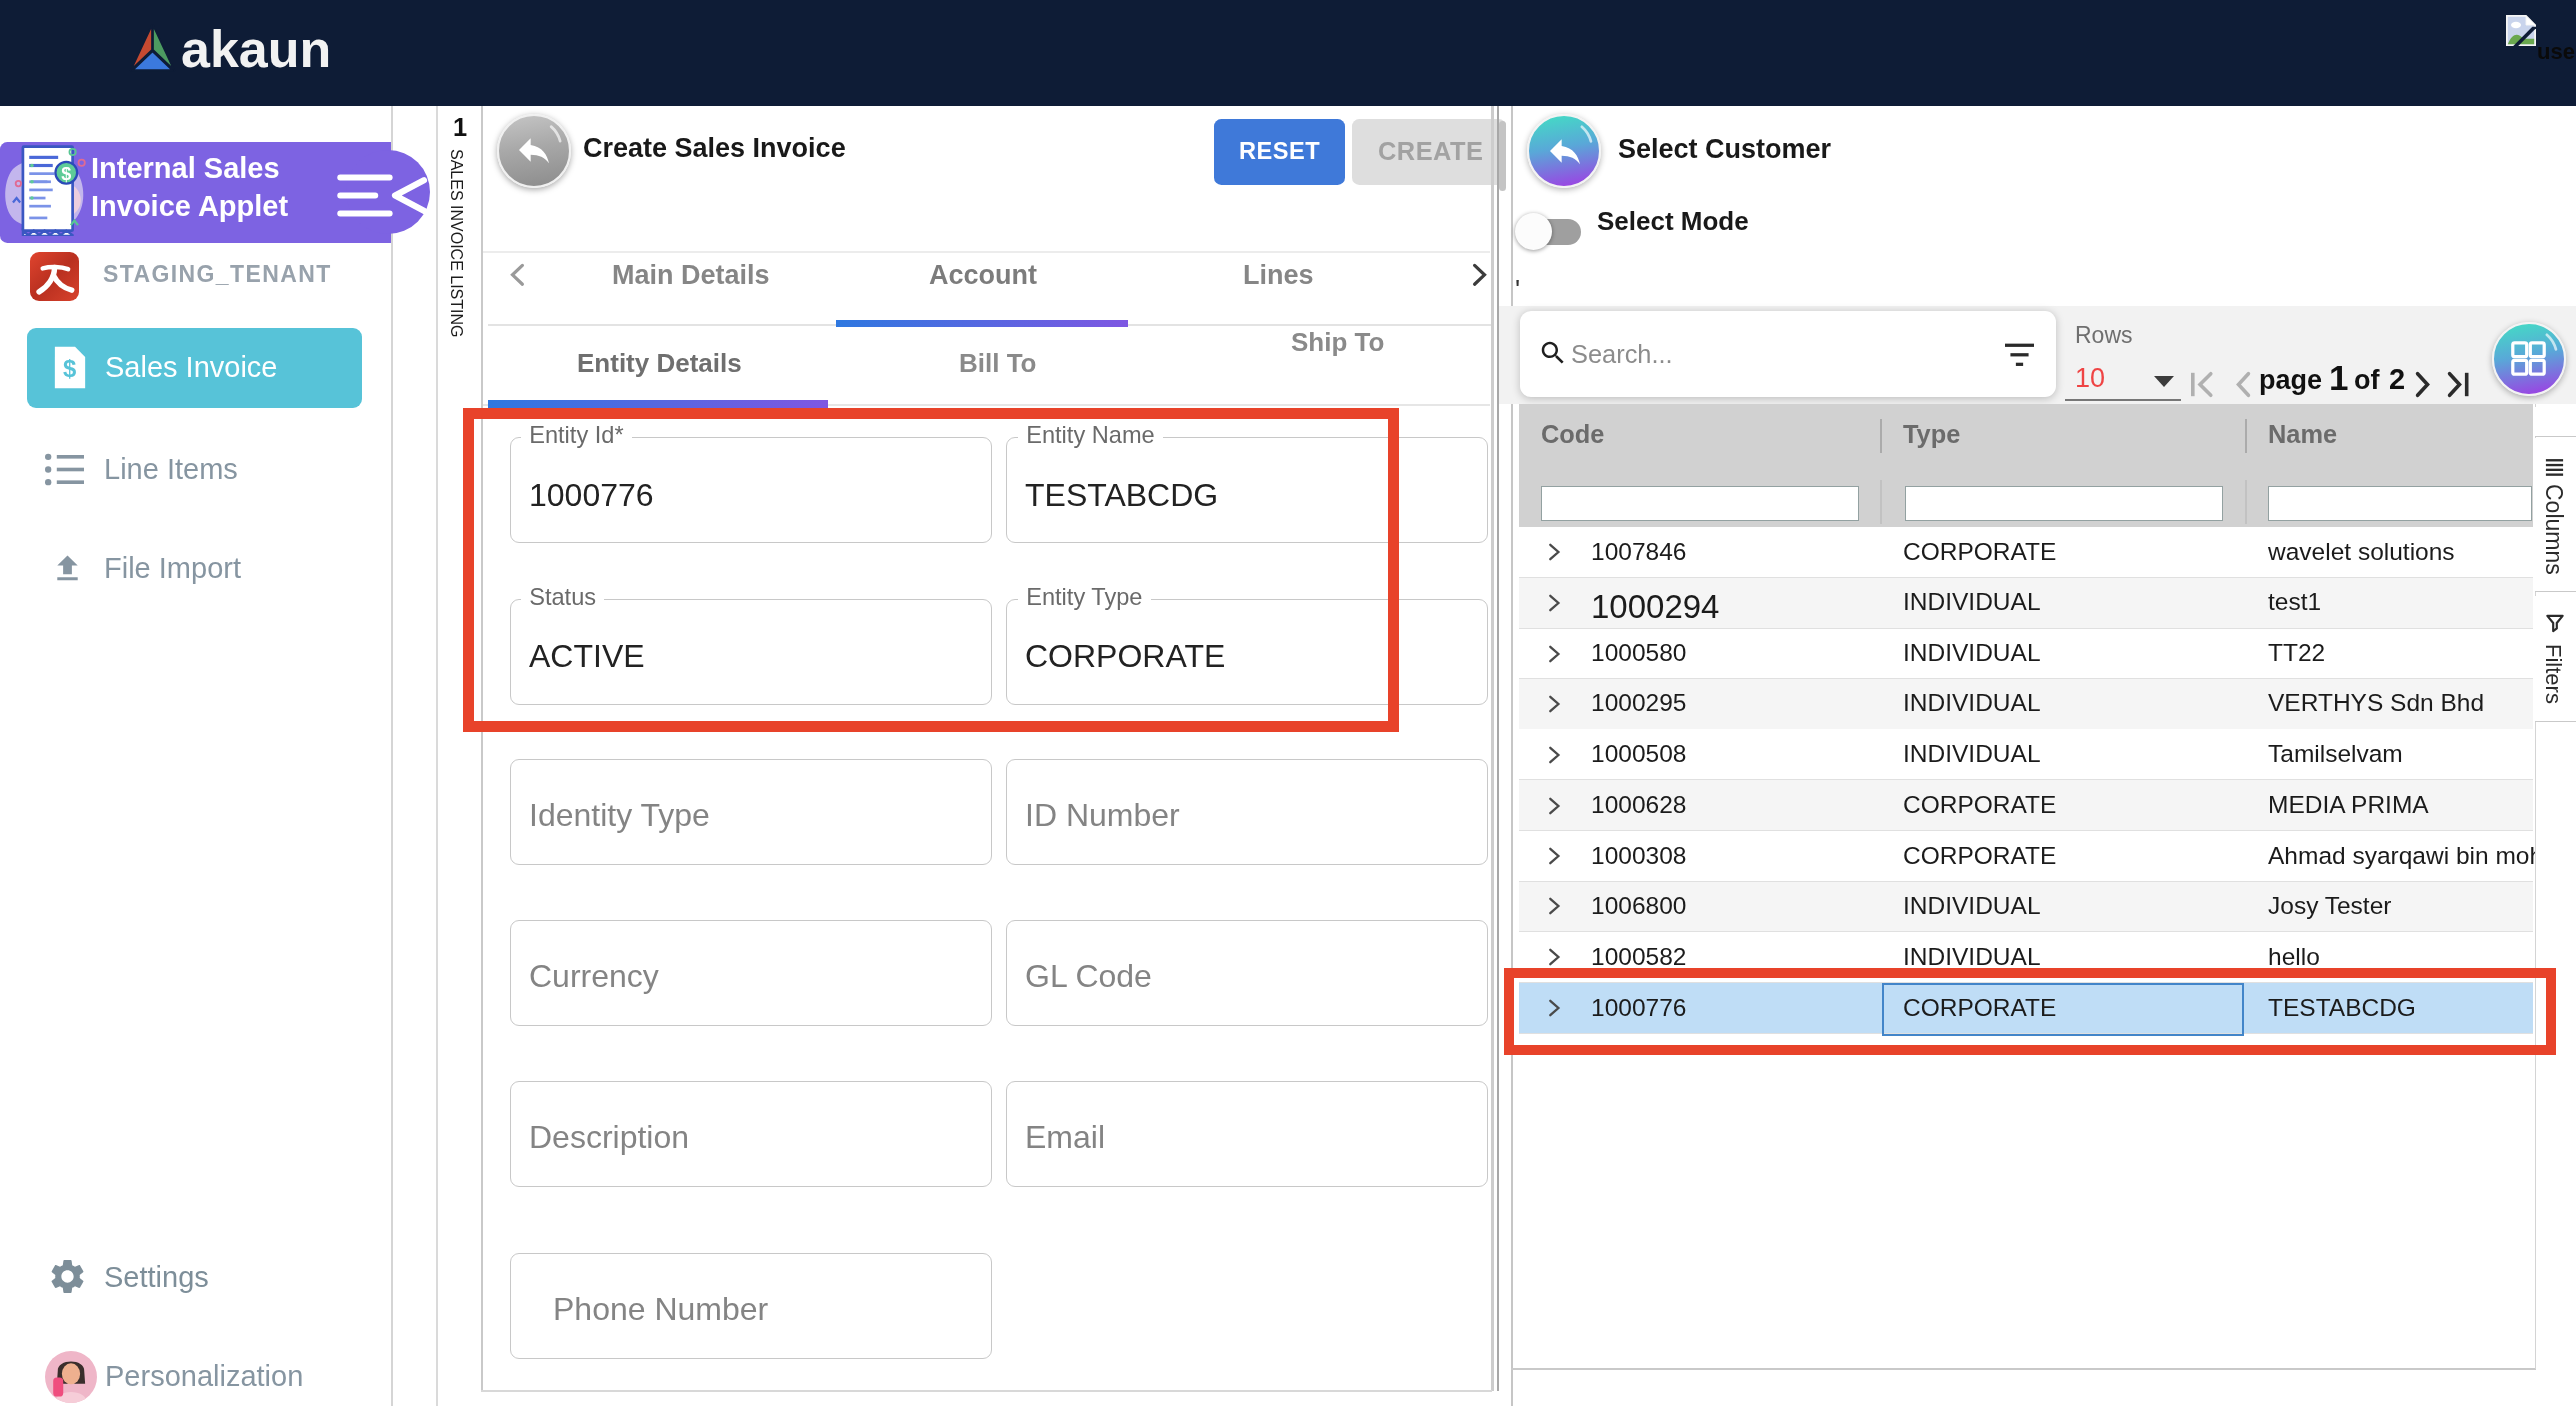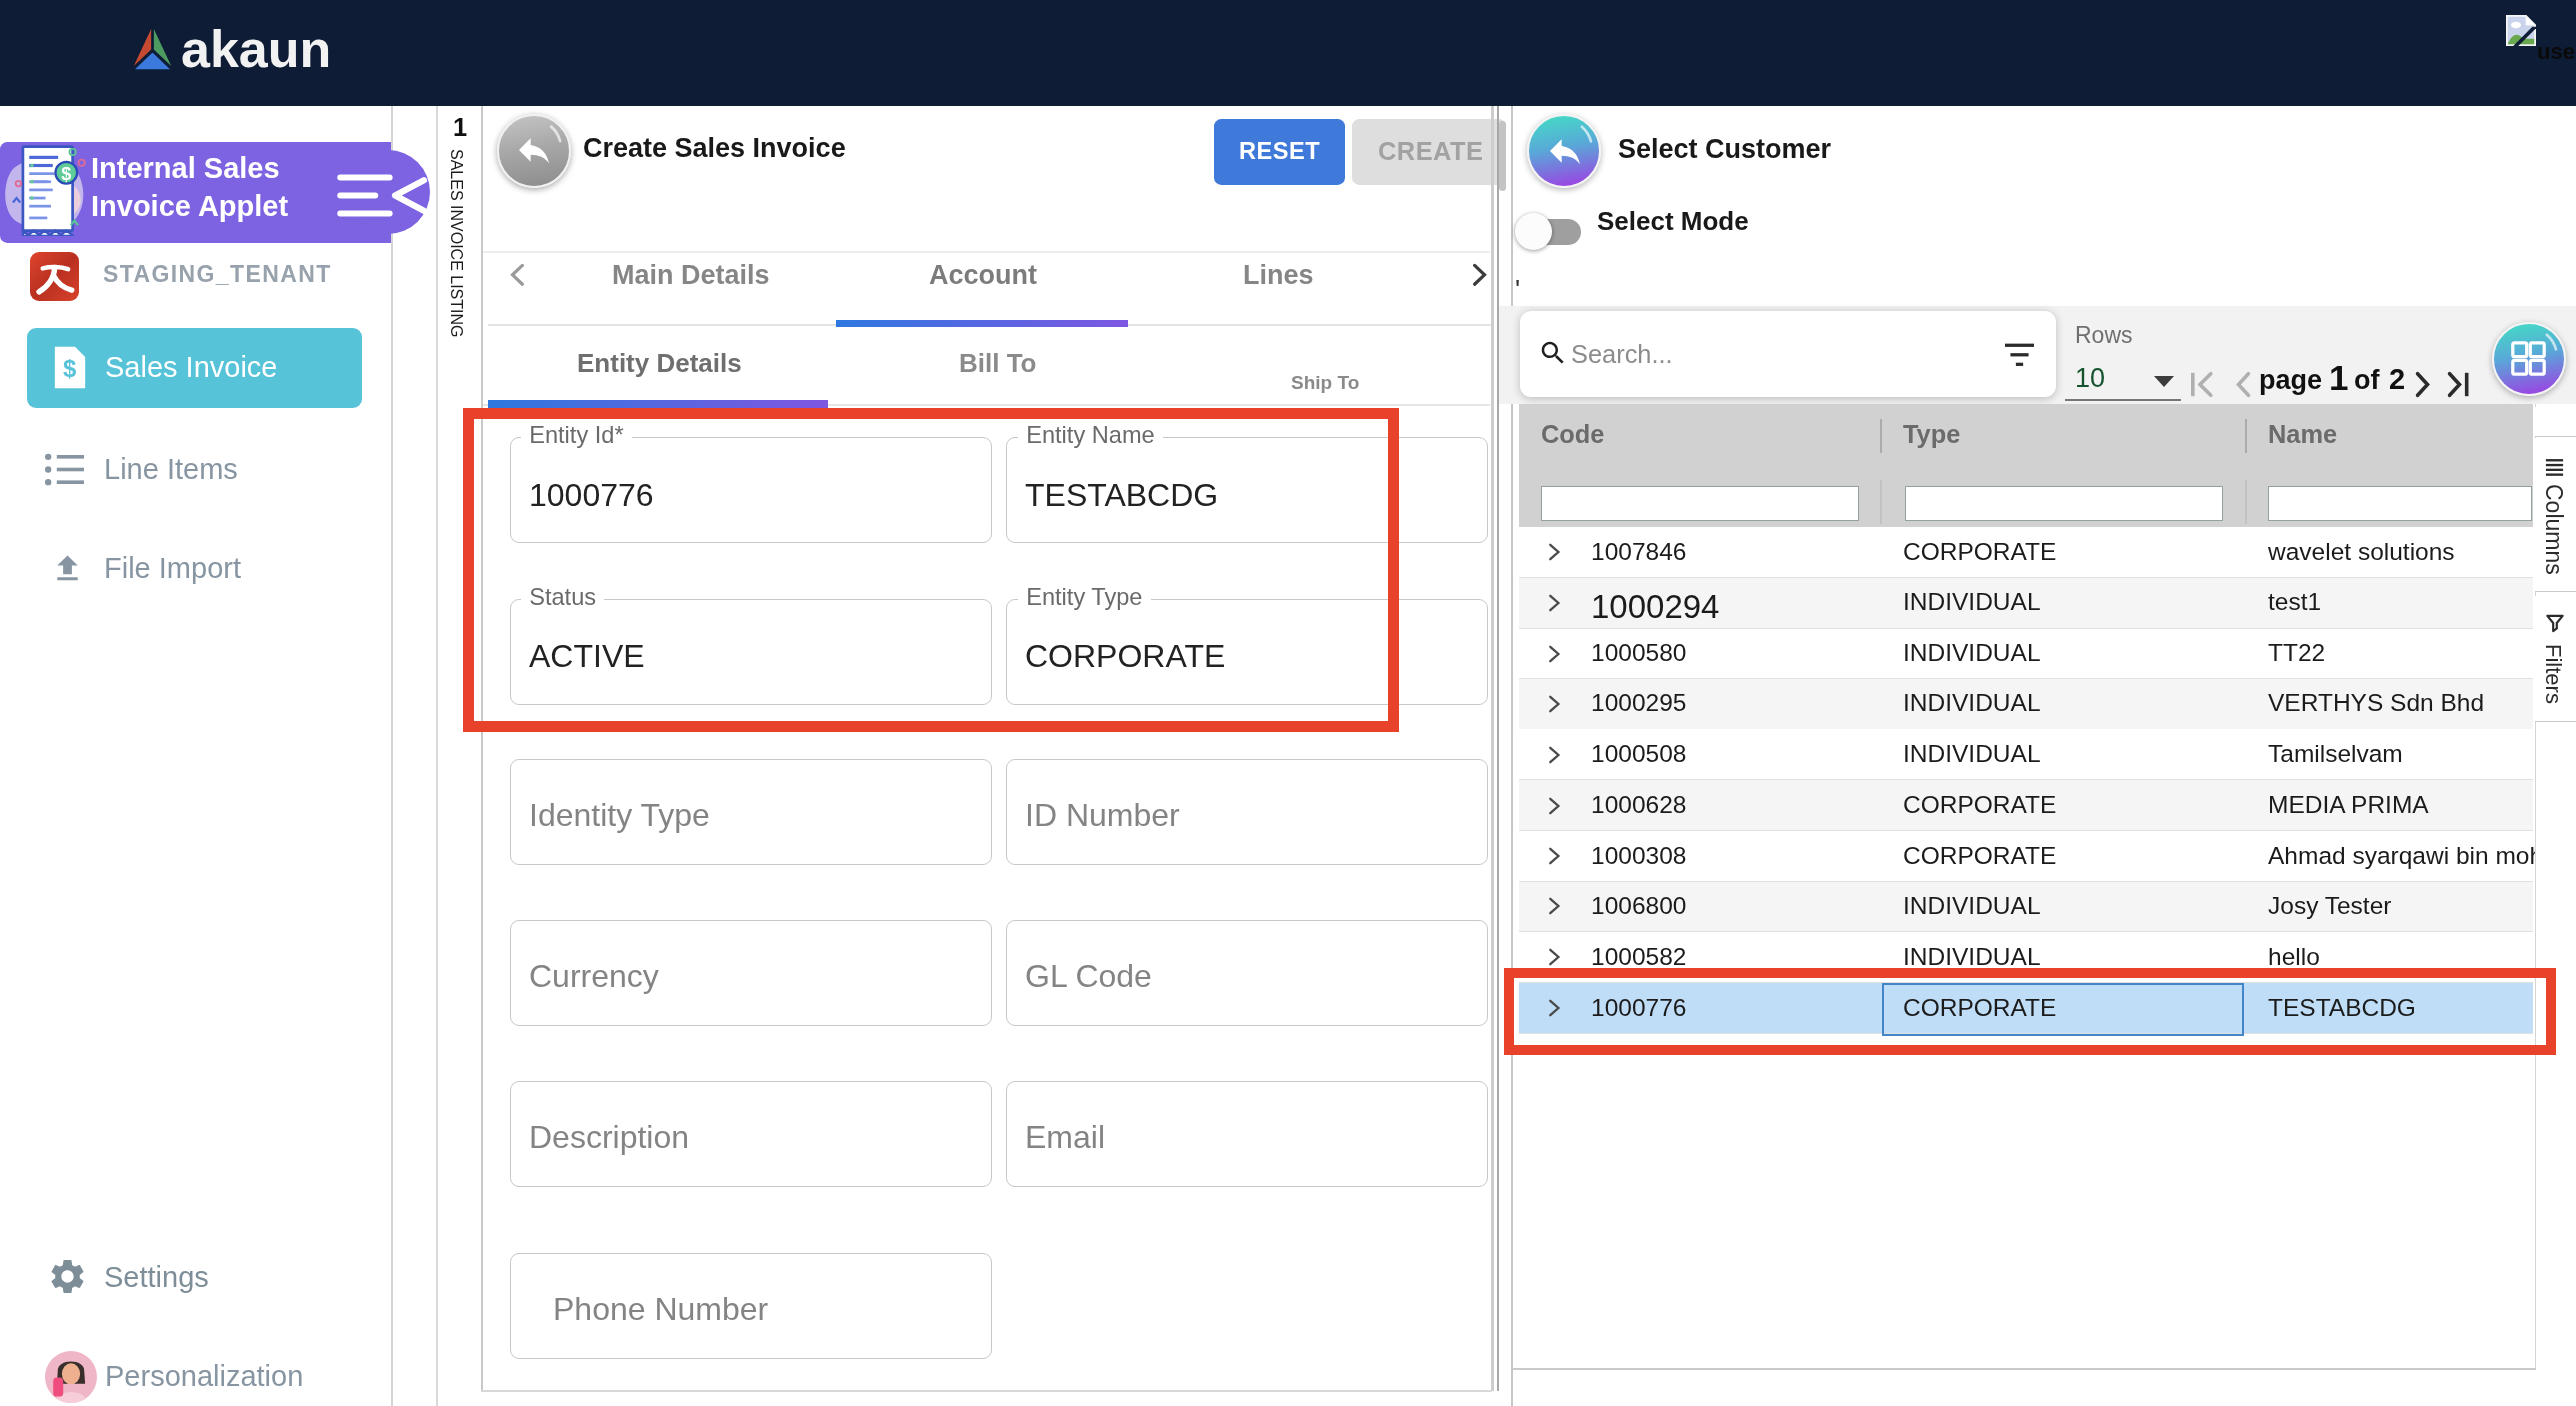--- a/index.html
+++ b/index.html
@@ -151,21 +151,21 @@
   <div class="txt" style="left:929px;top:262px;font-size:27px;font-weight:bold;color:#7c7c7c;">Account</div>
   <div class="txt" style="left:1243px;top:262px;font-size:27px;font-weight:bold;color:#868686;">Lines</div>
   <svg class="abs" style="left:1471px;top:263px;" width="18" height="23.6" viewBox="0 0 20 26">
     <path d="M4 2.5 L15 13 L4 23.5" fill="none" stroke="#3c3c3c" stroke-width="3.6" stroke-linecap="round"></path>
   </svg>
   <div class="abs" style="left:488px;top:324px;width:1003px;height:1.8px;background:#e3e3e3;"></div>
   <div class="abs" style="left:836px;top:320px;width:292px;height:7.3px;background:linear-gradient(to right,#2e78e0,#7e57e2);"></div>
 
   <div class="txt" style="left:577px;top:350px;font-size:26px;font-weight:bold;color:#6f6f6f;">Entity Details</div>
   <div class="txt" style="left:959px;top:350px;font-size:26px;font-weight:bold;color:#8a8a8a;">Bill To</div>
-  <div class="txt" style="left:1291px;top:329px;font-size:19px;font-weight:bold;color:#8a8a8a;margin-top:44px;">Ship To</div>
+  <div class="txt" style="left:1291px;top:329px;font-size:26px;font-weight:bold;color:#8a8a8a;">Ship To</div>
   <div class="abs" style="left:483px;top:404px;width:1007px;height:1.8px;background:#e6e6e6;"></div>
   <div class="abs" style="left:488px;top:400px;width:340px;height:8.2px;background:linear-gradient(to right,#2e78e0,#7e57e2);"></div>
   <div class="abs" style="left:510px;top:437px;width:482px;height:106px;border:1.8px solid #c8c8c8;border-radius:9px;box-sizing:border-box;"></div>
   <div class="txt" style="left:521px;top:424px;font-size:23.6px;color:#6a6a6a;background:#fff;padding:0 8.2px;">Entity Id*</div>
   <div class="txt" style="left:529px;top:479px;font-size:32px;color:#222;">1000776</div>
   <div class="abs" style="left:1006px;top:437px;width:482px;height:106px;border:1.8px solid #c8c8c8;border-radius:9px;box-sizing:border-box;"></div>
   <div class="txt" style="left:1018px;top:424px;font-size:23.6px;color:#6a6a6a;background:#fff;padding:0 8.2px;">Entity Name</div>
   <div class="txt" style="left:1025px;top:479px;font-size:32px;color:#222;">TESTABCDG</div>
   <div class="abs" style="left:510px;top:599px;width:482px;height:106px;border:1.8px solid #c8c8c8;border-radius:9px;box-sizing:border-box;"></div>
   <div class="txt" style="left:521px;top:586px;font-size:23.6px;color:#6a6a6a;background:#fff;padding:0 8.2px;">Status</div>
@@ -216,21 +216,21 @@
     <path d="M15.5 14h-.79l-.28-.27C15.41 12.59 16 11.11 16 9.5 16 5.91 13.09 3 9.5 3S3 5.91 3 9.5 5.91 16 9.5 16c1.61 0 3.09-.59 4.23-1.57l.27.28v.79l5 4.99L20.49 19l-4.99-5zm-6 0C7.01 14 5 11.99 5 9.5S7.01 5 9.5 5 14 7.01 14 9.5 11.99 14 9.5 14z" fill="#1f1f1f"></path>
   </svg>
   <div class="txt" style="left:1571px;top:342px;font-size:25.4px;color:#8c8c8c;">Search...</div>
   <svg class="abs" style="left:2003px;top:343px;" width="33" height="23.6" viewBox="0 0 36 26">
     <line x1="2" y1="2.5" x2="34" y2="2.5" stroke="#2a2a2a" stroke-width="3.6"></line>
     <line x1="8" y1="13" x2="28" y2="13" stroke="#2a2a2a" stroke-width="3.6"></line>
     <line x1="14" y1="23.5" x2="22" y2="23.5" stroke="#2a2a2a" stroke-width="3.6"></line>
   </svg>
 
   <div class="txt" style="left:2075px;top:324px;font-size:23px;color:#6f6f6f;">Rows</div>
-  <div class="txt" style="left:2075px;top:365px;font-size:27px;color:#14532d;">10</div>
+  <div class="txt" style="left:2075px;top:365px;font-size:27px;color:#ef4444;">10</div>
   <div class="abs" style="left:2154px;top:376px;width:0;height:0;border-left:10px solid transparent;border-right:10px solid transparent;border-top:11.8px solid #3c3c3c;"></div>
   <div class="abs" style="left:2065px;top:399px;width:116px;height:1.8px;background:#777;"></div>
 
   <svg class="abs" style="left:2190px;top:371px;" width="24.5" height="27" viewBox="0 0 27 30">
     <line x1="3" y1="2" x2="3" y2="28" stroke="#b0b0b0" stroke-width="4"></line>
     <path d="M23 3 L11 15 L23 27" fill="none" stroke="#b0b0b0" stroke-width="4" stroke-linecap="round"></path>
   </svg>
   <svg class="abs" style="left:2234px;top:371px;" width="18" height="27" viewBox="0 0 20 30">
     <path d="M16 3 L5 15 L16 27" fill="none" stroke="#b0b0b0" stroke-width="4" stroke-linecap="round"></path>
   </svg>

